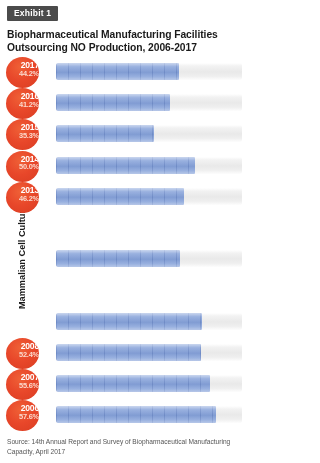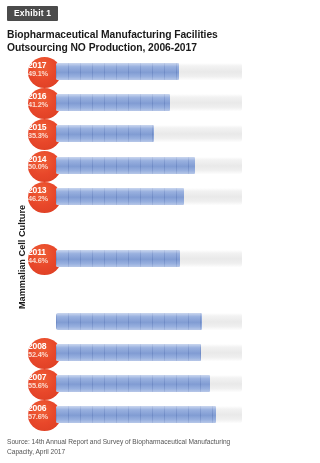--- a/index.html
+++ b/index.html
@@ -76,28 +76,28 @@
   }
   .row {
     position: absolute;
     left: 0;
     width: 250px;
     height: 31px;
   }
 
   .badge {
     position: absolute;
-    left: 28px;
+    left: 6px;
     top: 0px;
     width: 33px;
     height: 31px;
     border-radius: 50%;
     background: radial-gradient(circle at 42% 32%, #ef6036 0%, #e8472a 48%, #d93d22 100%);
     color: #ffffff;
-    text-align: left;
+    text-align: right;
     box-sizing: border-box;
     padding-top: 4px;
     overflow: hidden;
   }
   .badge .year {
     display: block;
     font-size: 8.6px;
     font-weight: bold;
     line-height: 1.02;
     letter-spacing: -0.2px;
@@ -170,21 +170,21 @@
     <span class="tline">Biopharmaceutical Manufacturing Facilities</span>
     <span class="tline">Outsourcing NO Production, 2006-2017</span>
   </div>
 
   <div class="axis-label">Mammalian Cell Culture</div>
 
   <div class="plot" id="plot">
       <div class="row" style="top: 0px;">
         <div class="badge">
           <span class="year">2017</span>
-          <span class="pct">49.1%</span>
+          <span class="pct">44.2%</span>
         </div>
         <div class="track">
           <div class="fill" style="width: 122.704px;"></div>
         </div>
       </div>
       <div class="row" style="top: 31.2px;">
         <div class="badge">
           <span class="year">2016</span>
           <span class="pct">41.2%</span>
         </div>
@@ -213,24 +213,20 @@
       <div class="row" style="top: 124.8px;">
         <div class="badge">
           <span class="year">2013</span>
           <span class="pct">46.2%</span>
         </div>
         <div class="track">
           <div class="fill" style="width: 128.257px;"></div>
         </div>
       </div>
       <div class="row" style="top: 187.2px;">
-        <div class="badge">
-          <span class="year">2011</span>
-          <span class="pct">44.6%</span>
-        </div>
         <div class="track">
           <div class="fill" style="width: 123.815px;"></div>
         </div>
       </div>
       <div class="row" style="top: 249.6px;">
         <div class="track">
           <div class="fill" style="width: 145.746px;"></div>
         </div>
       </div>
       <div class="row" style="top: 280.8px;">

